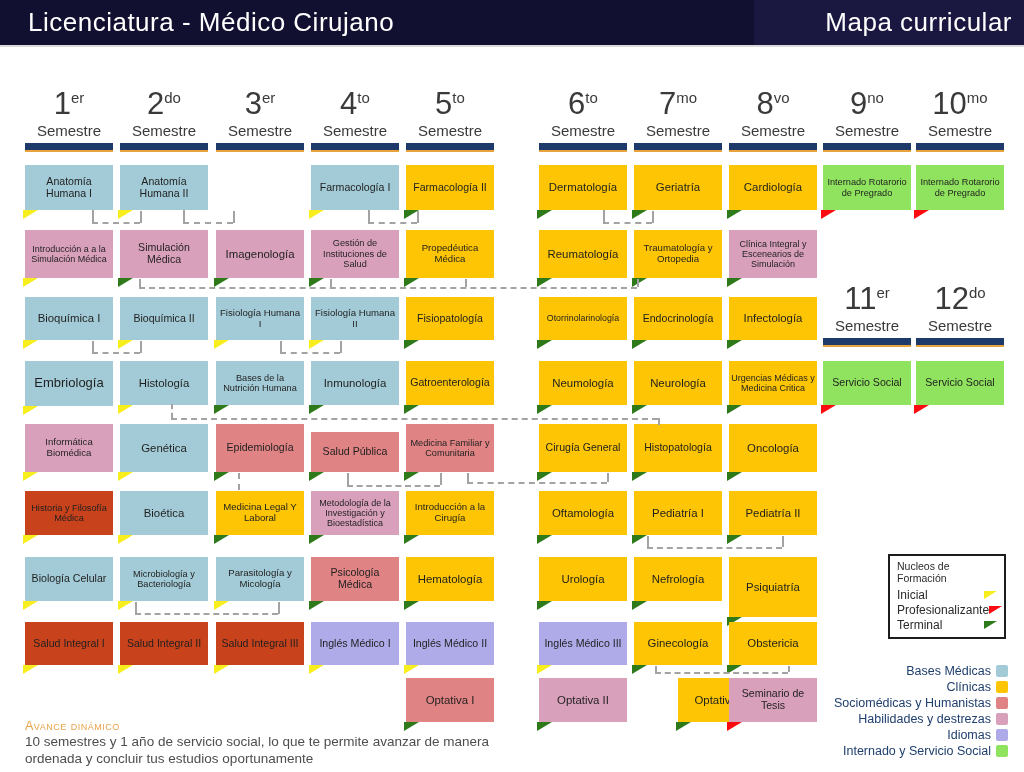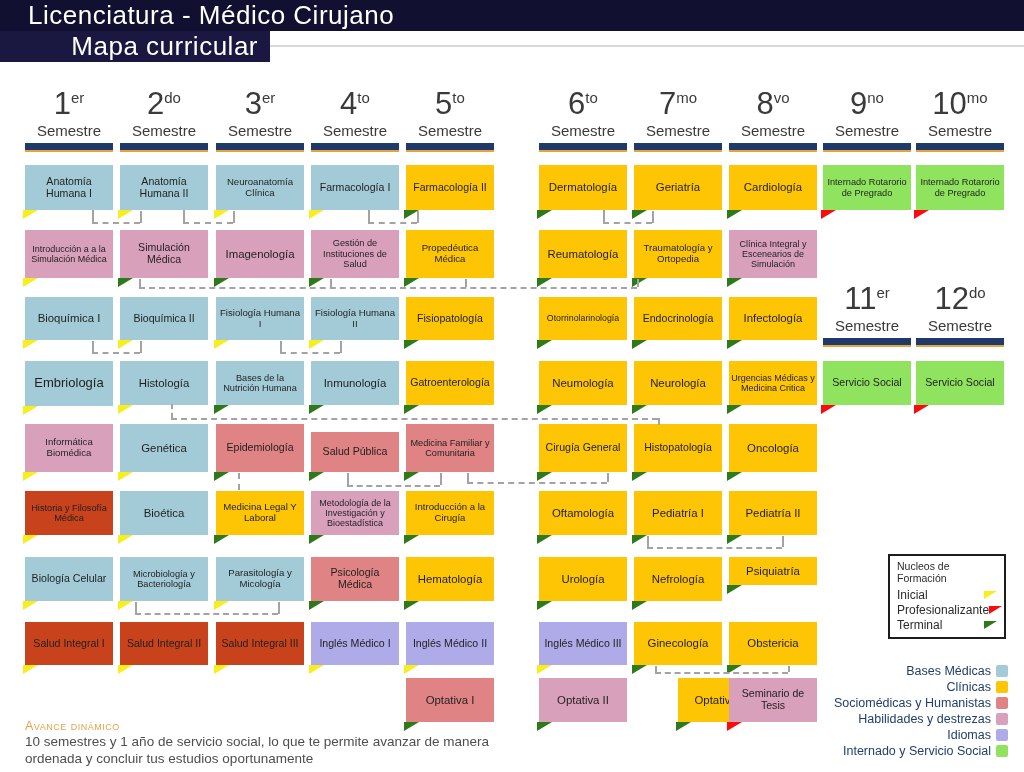--- a/index.html
+++ b/index.html
@@ -1,20 +1,20 @@
 <!DOCTYPE html>
 <html><head>
 <meta charset="utf-8">
 <style>
   html,body{margin:0;padding:0;background:#ffffff;}
   .canvas{position:relative;width:1024px;height:772px;background:#ffffff;overflow:hidden;
           font-family:"Liberation Sans", sans-serif;}
   
   .titlebar{position:absolute;left:0;top:0;width:1024px;height:45px;display:flex;
-            border-bottom:2px solid #d9d9d9;flex-direction:column;}
+            border-bottom:2px solid #d9d9d9;}
   .tb-left{flex:1;background:#121031;color:#ffffff;display:flex;align-items:center;
            padding-left:28px;font-size:26px;letter-spacing:.5px;font-weight:400;}
   .tb-right{width:258px;background:#1a1840;color:#ffffff;display:flex;align-items:center;
             justify-content:flex-end;padding-right:12px;font-size:26px;letter-spacing:.5px;}
   
   .sem-header{position:absolute;width:104px;text-align:center;color:#3f3f3f;}
   .sem-num{font-size:31px;line-height:1.05;color:#3a3a3a;}
   .sem-num sup{font-size:15px;}
   .sem-word{font-size:15px;margin-top:1px;color:#3a3a3a;}
   .sem-bar{width:88px;height:7px;margin:4px auto 0 auto;background:#1e3a6b;
@@ -181,24 +181,20 @@
     </div>
     <div class="course" style="left: 120px; top: 622px; height: 43px; background: rgb(200, 67, 28); font-size: 10.6px;">
       <span>Salud Integral II</span>
       <div class="nucleo-flag" style="border-top: 9px solid rgb(248, 238, 30);"></div>
     </div>
     <div class="sem-header" style="left: 208px; top: 88px;">
       <div class="sem-num"><span>3</span><sup>er</sup></div>
       <div class="sem-word">Semestre</div>
       <div class="sem-bar"></div>
     </div>
-    <div class="course" style="left: 216px; top: 165px; height: 45px; background: rgb(163, 203, 215); font-size: 9.6px;">
-      <span>Neuroanatomía Clínica</span>
-      <div class="nucleo-flag" style="border-top: 9px solid rgb(248, 238, 30);"></div>
-    </div>
     <div class="course" style="left: 216px; top: 230px; height: 48px; background: rgb(217, 160, 188); font-size: 11.4px;">
       <span>Imagenología</span>
       <div class="nucleo-flag" style="border-top: 9px solid rgb(46, 122, 26);"></div>
     </div>
     <div class="course" style="left: 216px; top: 297px; height: 43px; background: rgb(163, 203, 215); font-size: 9.6px;">
       <span>Fisiología Humana I</span>
       <div class="nucleo-flag" style="border-top: 9px solid rgb(248, 238, 30);"></div>
     </div>
     <div class="course" style="left: 216px; top: 361px; height: 44px; background: rgb(163, 203, 215); font-size: 9.2px;">
       <span>Bases de la Nutrición Humana</span>
@@ -402,21 +398,21 @@
       <div class="nucleo-flag" style="border-top: 9px solid rgb(46, 122, 26);"></div>
     </div>
     <div class="course" style="left: 729px; top: 424px; height: 48px; background: rgb(253, 197, 3); font-size: 11.4px;">
       <span>Oncología</span>
       <div class="nucleo-flag" style="border-top: 9px solid rgb(46, 122, 26);"></div>
     </div>
     <div class="course" style="left: 729px; top: 491px; height: 44px; background: rgb(253, 197, 3); font-size: 11.4px;">
       <span>Pediatría II</span>
       <div class="nucleo-flag" style="border-top: 9px solid rgb(46, 122, 26);"></div>
     </div>
-    <div class="course" style="left: 729px; top: 557px; height: 28px; background: rgb(253, 197, 3); font-size: 11.4px;">
+    <div class="course" style="left: 729px; top: 557px; height: 60px; background: rgb(253, 197, 3); font-size: 11.4px;">
       <span>Psiquiatría</span>
       <div class="nucleo-flag" style="border-top: 9px solid rgb(46, 122, 26);"></div>
     </div>
     <div class="course" style="left: 729px; top: 622px; height: 43px; background: rgb(253, 197, 3); font-size: 11.4px;">
       <span>Obstericia</span>
       <div class="nucleo-flag" style="border-top: 9px solid rgb(46, 122, 26);"></div>
     </div>
     <div class="course" style="left: 729px; top: 678px; height: 44px; background: rgb(217, 160, 188); font-size: 10.6px;">
       <span>Seminario de Tesis</span>
       <div class="nucleo-flag" style="border-top: 9px solid rgb(251, 10, 16);"></div>

